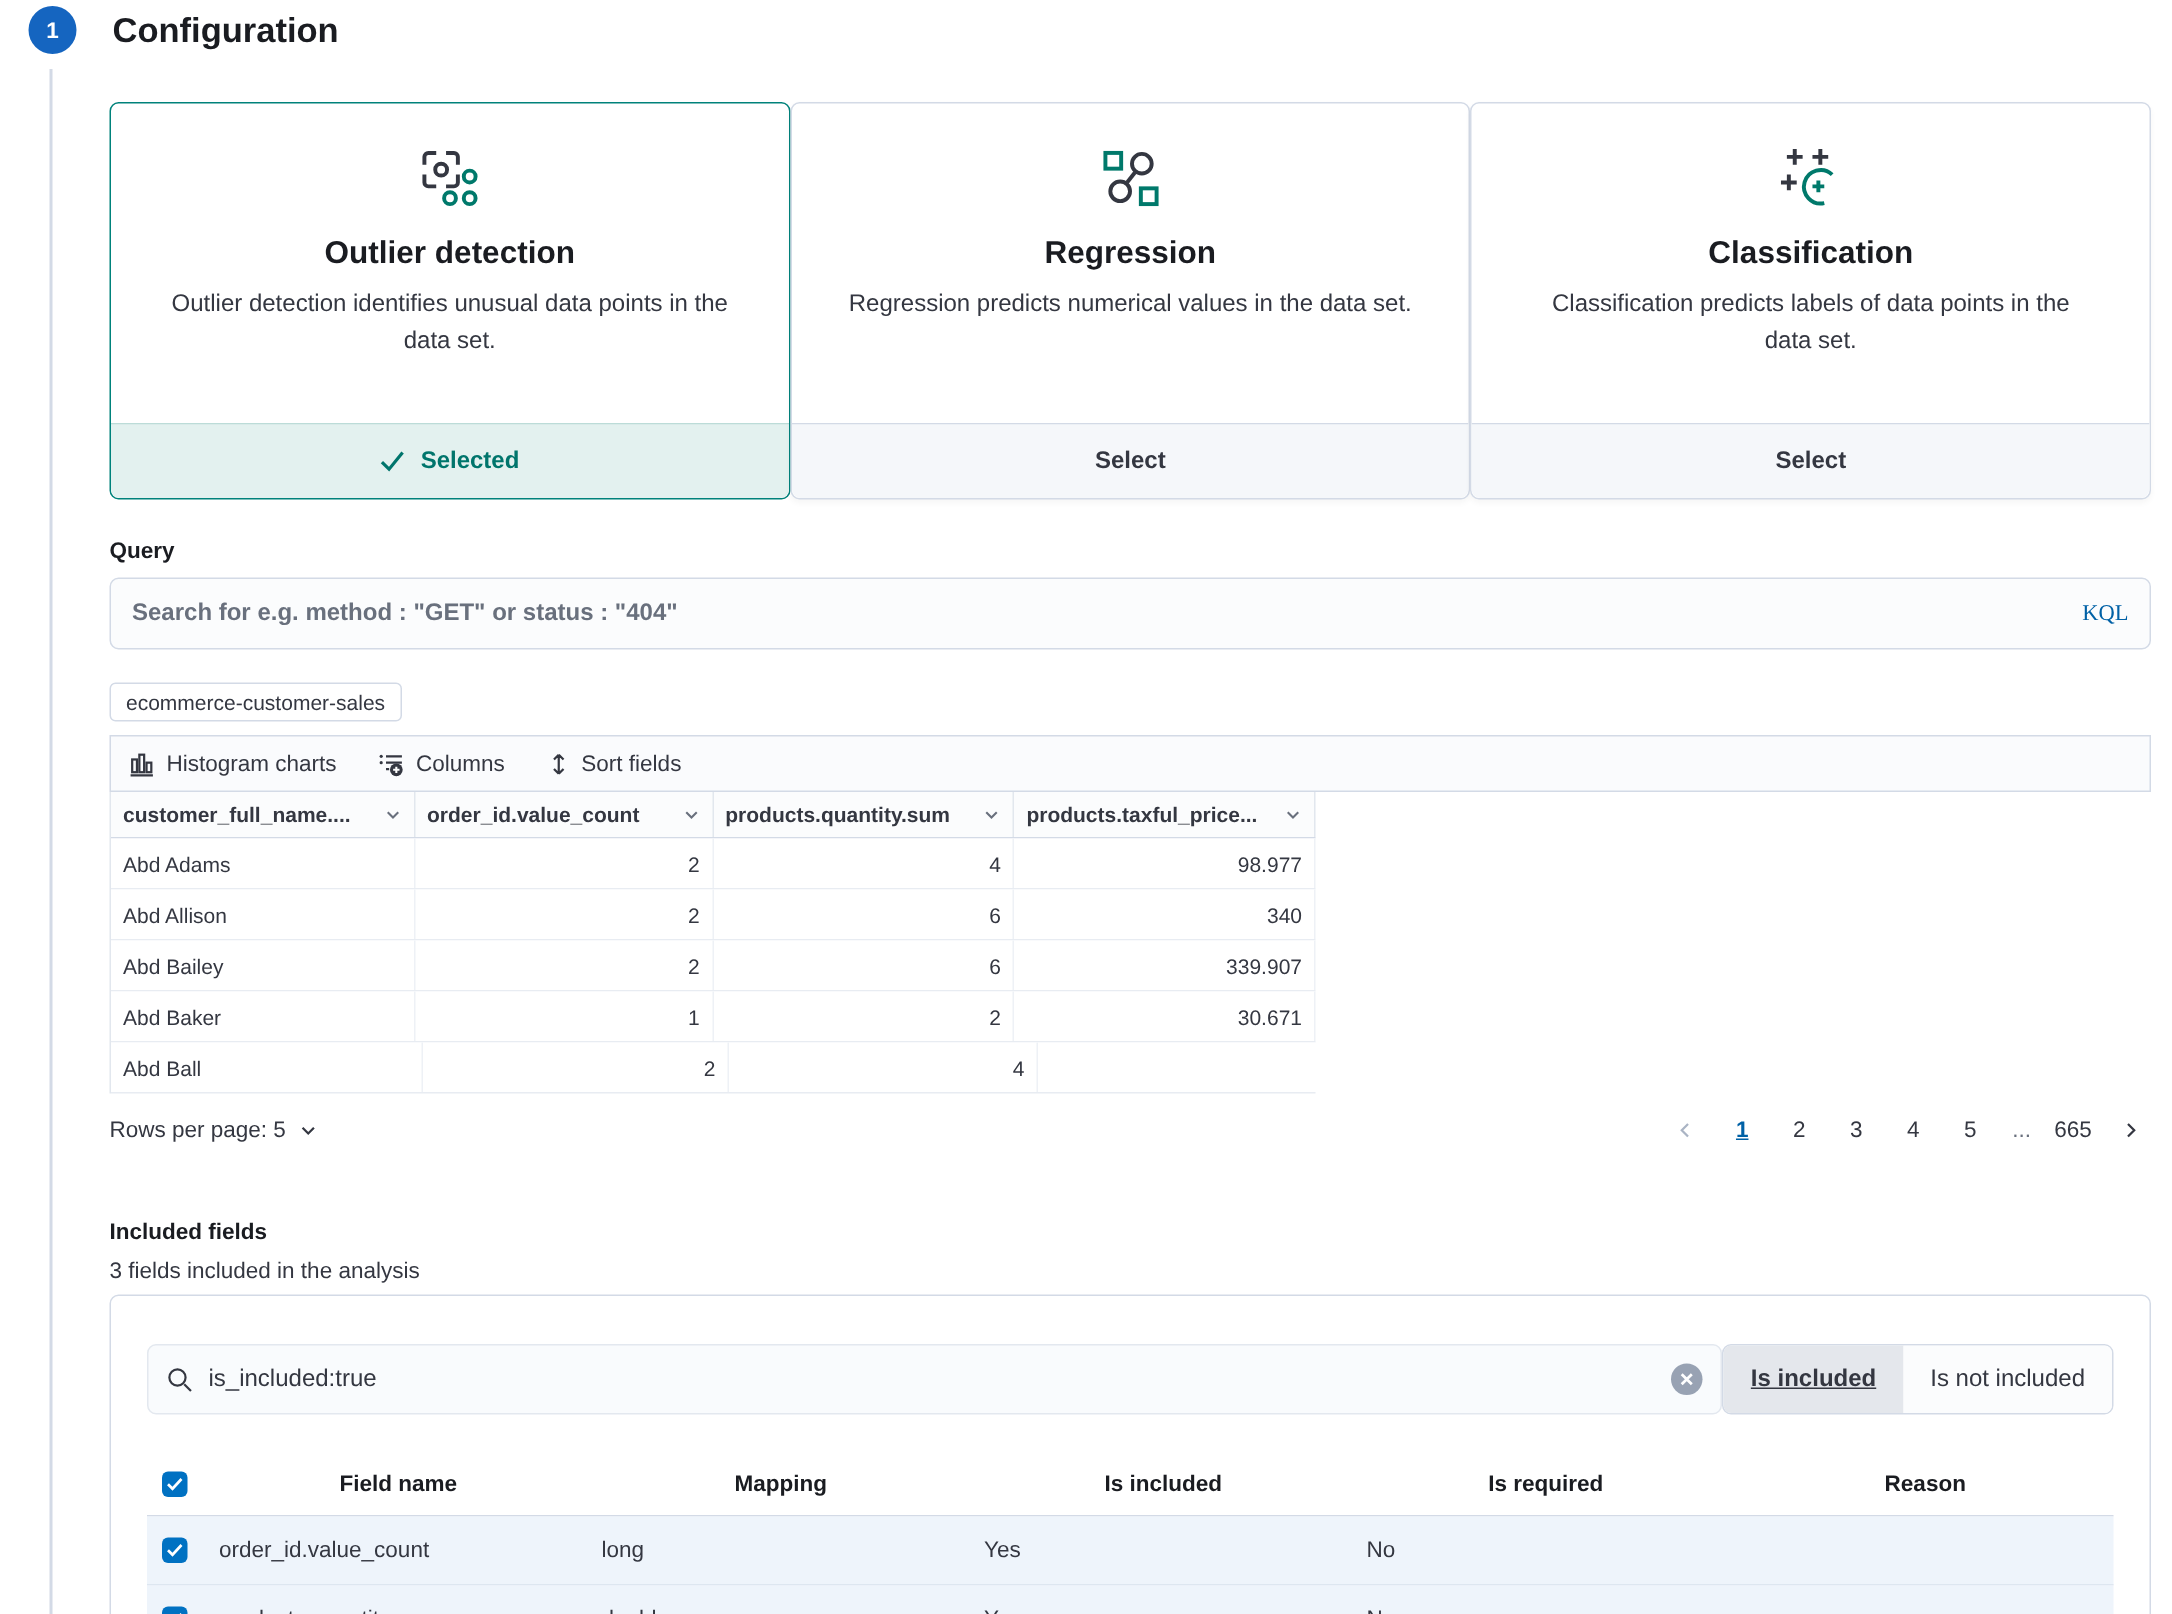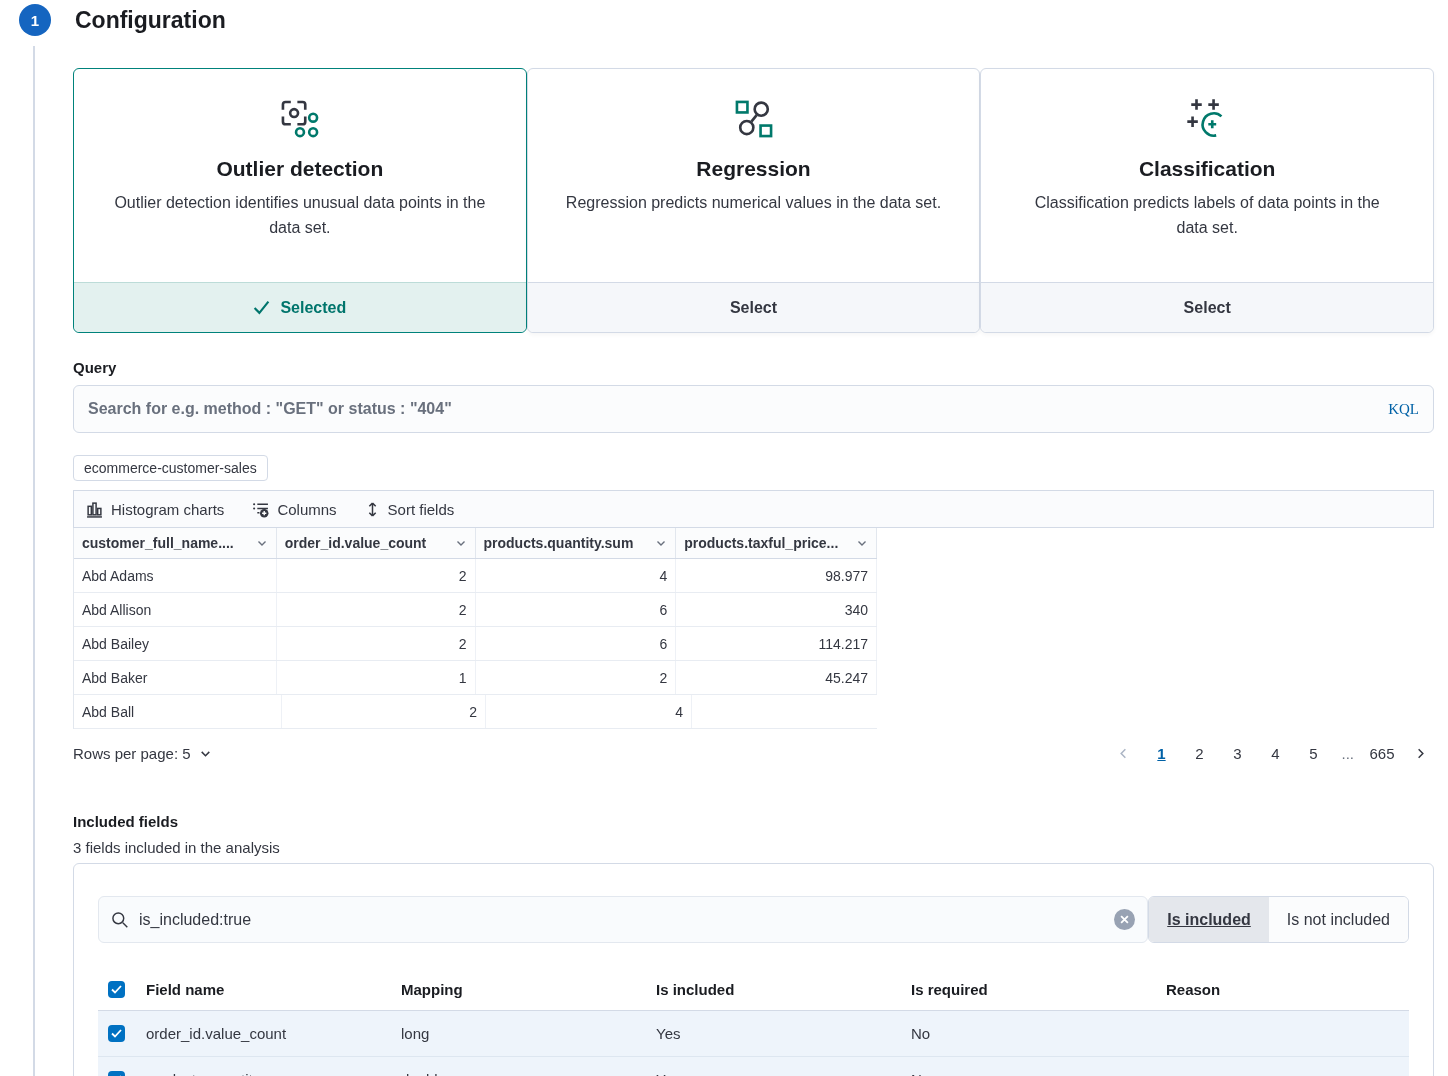--- a/index.html
+++ b/index.html
@@ -80,21 +80,21 @@
     font-family:"Liberation Sans", sans-serif; color:#343741; }
   .clear-btn { width:21px; height:21px; border-radius:50%; background:#98a2b3; color:#fff; border:none;
     display:flex; align-items:center; justify-content:center; cursor:pointer; flex:0 0 auto; }
   .toggle-group { display:flex; border:1px solid #d3dae6; border-radius:6px; overflow:hidden; height:47px; }
   .toggle-btn { padding:0 18px; font-size:16px; color:#343741; background:#fbfcfd; border:none; cursor:pointer;
     font-family:"Liberation Sans", sans-serif; display:flex; align-items:center; }
   .toggle-btn.on { background:#e4e7ec; font-weight:bold; text-decoration:underline; }
 
   .f-table { margin-top:26px; }
   .f-hrow { display:flex; align-items:center; height:42px; border-bottom:1px solid #d3dae6; }
-  .f-hcell { font-size:15px; font-weight:bold; color:#1a1c21; padding:0 8px; }
+  .f-hcell { font-size:15px; font-weight:bold; color:#1a1c21; padding:0 8px;text-align:center; }
   .f-row { display:flex; align-items:center; height:46px; background:#eef4fb; border-bottom:1px solid #dde6f0; }
   .f-cell { font-size:15px; color:#343741; padding:0 8px; }
   .fc-cb { width:40px; display:flex; justify-content:flex-start; padding-left:10px; }
   .fc-1 { width:255px; } .fc-2 { width:255px; } .fc-3 { width:255px; } .fc-4 { width:255px; } .fc-5 { flex:1; }
   .cb { width:17px; height:17px; background:#0071c2; border-radius:4px; display:flex; align-items:center;
     justify-content:center; cursor:pointer; }
 
   svg { display:block; }
 </style>
 </head>
@@ -244,27 +244,27 @@
       <div class="dg-row">
         <div class="dg-cell c1">Abd Allison</div>
         <div class="dg-cell c2 num">2</div>
         <div class="dg-cell c3 num">6</div>
         <div class="dg-cell c4 num">340</div>
       </div>
       <div class="dg-row">
         <div class="dg-cell c1">Abd Bailey</div>
         <div class="dg-cell c2 num">2</div>
         <div class="dg-cell c3 num">6</div>
-        <div class="dg-cell c4 num">114.217</div>
+        <div class="dg-cell c4 num">339.907</div>
       </div>
       <div class="dg-row">
         <div class="dg-cell c1">Abd Baker</div>
         <div class="dg-cell c2 num">1</div>
         <div class="dg-cell c3 num">2</div>
-        <div class="dg-cell c4 num">45.247</div>
+        <div class="dg-cell c4 num">30.671</div>
       </div>
       <div class="dg-row">
         <div class="dg-cell c1">Abd Ball</div>
         <div class="dg-cell c2 num">2</div>
         <div class="dg-cell c3 num">4</div>
       </div>
     </div>
 
     
     <div class="dg-footer">

